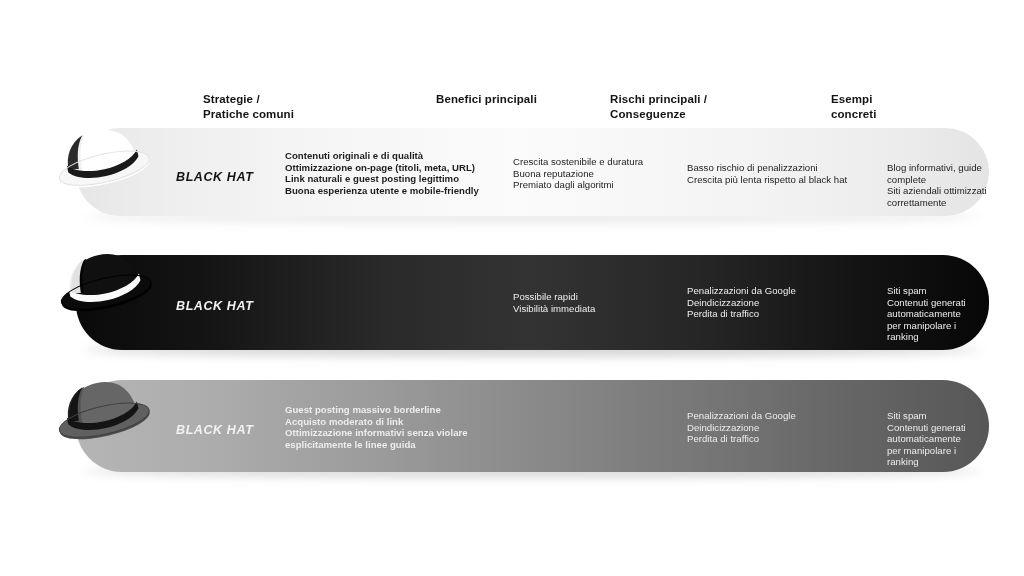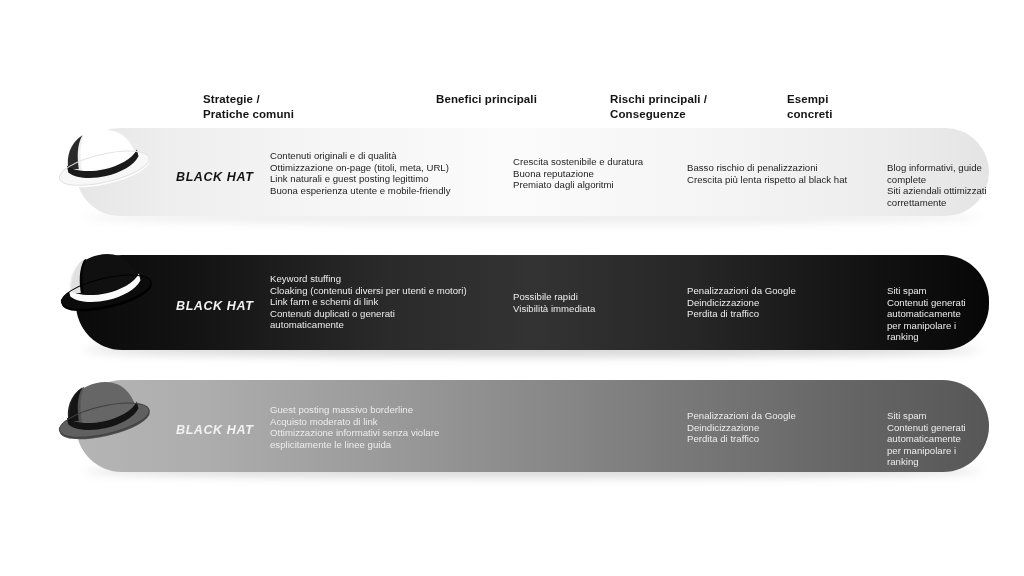--- a/index.html
+++ b/index.html
@@ -34,21 +34,21 @@
     font-size: 11.5px;
     font-weight: bold;
     color: #141414;
     line-height: 14.5px;
     letter-spacing: 0.1px;
     white-space: pre-line;
   }
   .h-strategie { left: 203px; top: 0; }
   .h-benefici  { left: 436px; top: 0; }
   .h-rischi    { left: 610px; top: 0; }
-  .h-esempi    { left: 770px; top: 0; padding-left: 17px; }
+  .h-esempi    { left: 814px; top: 0; padding-left: 17px; }
 
   
   .row {
     position: absolute;
     left: 76px;
     width: 913px;
     border-radius: 46px;
   }
   .row-white {
     top: 128px;
@@ -103,21 +103,21 @@
   .cell {
     position: absolute;
     font-size: 9.6px;
     line-height: 11.6px;
     white-space: pre-line;
     letter-spacing: 0.02px;
   }
   .cell-dark  { color: #1d1d1d; }
   .cell-light { color: #ededed; }
 
-  .c1 { left: 194px; }
+  .c1 { left: 209px; font-weight: bold; }
   .c2 { left: 437px; }
   .c3 { left: 611px; }
   .c4 { left: 811px; }
 
   
   .hat {
     position: absolute;
     width: 108px;
     height: 84px;
     z-index: 5;
@@ -168,25 +168,20 @@
         <path d="M17 45 C17 33 24 20 38 15 C30 24 28 36 27 47 Z" fill="#141414" opacity="0.9"></path>
         <ellipse cx="52" cy="52" rx="46" ry="14" fill="none" stroke="#e2e2e2" stroke-width="1"></ellipse>
       </g>
     </svg>
   </div>
 
   <div class="row-shadow shadow-black"></div>
   <div class="row row-black">
     <div class="row-label label-black" style="top:44px;font-style:italic;">BLACK HAT</div>
 
-    <div class="cell cell-light c1" style="top:18px;">Keyword stuffing
-Cloaking (contenuti diversi per utenti e motori)
-Link farm e schemi di link
-Contenuti duplicati o generati
-automaticamente</div>
     <div class="cell cell-light c2" style="top:36px;">Possibile rapidi
 Visibilità immediata</div>
     <div class="cell cell-light c3" style="top:30px;">Penalizzazioni da Google
 Deindicizzazione
 Perdita di traffico</div>
     <div class="cell cell-light c4" style="top:30px;">Siti spam
 Contenuti generati automaticamente
 per manipolare i ranking</div>
   </div>
 

